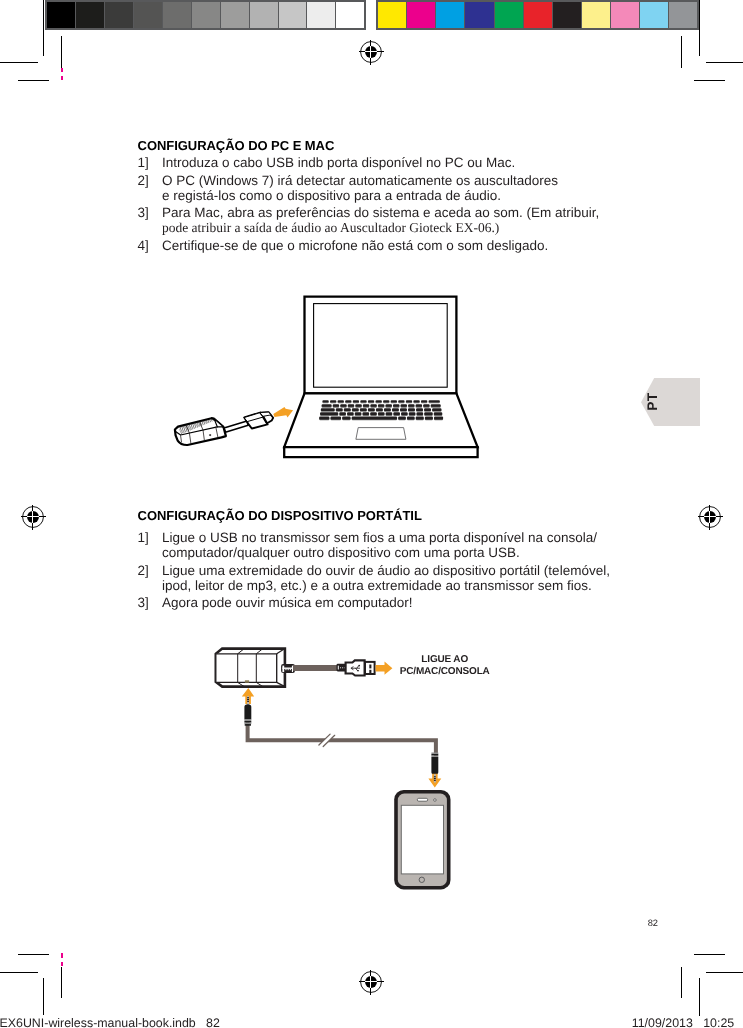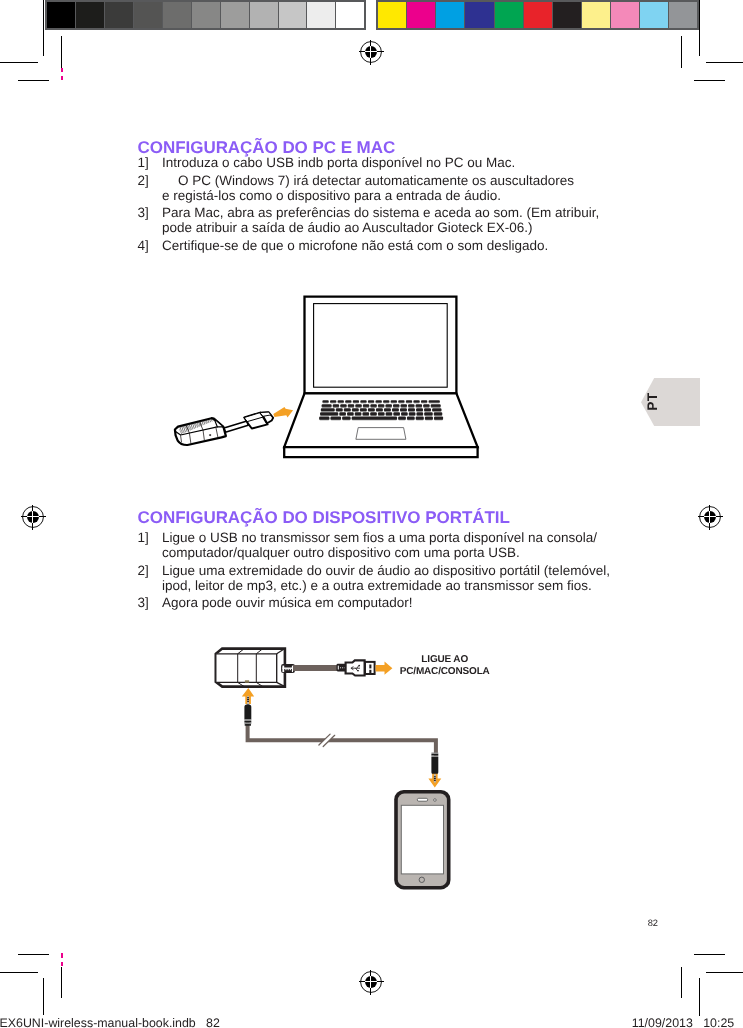--- a/index.html
+++ b/index.html
@@ -12,21 +12,21 @@
   
   .colorbar{position:absolute;top:0;height:30px;
             box-sizing:border-box;border:2.6px solid #58595b;
             display:flex;background:#58595b;}
   #colorbar-gray{left:44.9px;width:321.5px;}
   #colorbar-colour{left:376.0px;width:323.3px;}
   .colorbar .sw{flex:1 1 0;height:100%;border-right:1.3px solid #58595b;box-sizing:border-box;}
   .colorbar .sw:last-child{border-right:0;}
 
   
-  .sec-h{position:absolute;left:137.6px;font-size:17px;font-weight:bold;color:#8b5cf6;
+  .sec-h{position:absolute;left:137.6px;font-size:13px;font-weight:bold;color:#000000;
          white-space:nowrap;letter-spacing:-0.05px;}
   .step-num{position:absolute;left:137.6px;font-size:13.5px;color:#231f20;}
   .step-line{position:absolute;left:161.9px;font-size:13.5px;color:#231f20;
              white-space:nowrap;letter-spacing:0px;}
 
   
   #pttab{left:641px;top:378px;width:59px;height:48px;}
   #pttab .shape{position:absolute;left:0;top:0;width:59px;height:48px;
       background:#dcd8d6;
       clip-path:polygon(13.2px 0, 59px 0, 59px 48px, 13.2px 48px, 0 24.2px);}
@@ -139,25 +139,25 @@
       <rect x="16" y="11" width="1" height="12" fill="#fff"></rect>
       <rect x="11" y="16" width="12" height="1" fill="#fff"></rect>
     </svg>
   </div>
 
 <div id="content">
     <div class="sec-h" style="top: 137.6px;">CONFIGURAÇÃO DO PC E MAC</div>
     <div class="step-num" style="top: 155.3px;">1]</div>
     <div class="step-line" style="top: 155.3px;">Introduza o cabo USB indb porta disponível no PC ou Mac.</div>
     <div class="step-num" style="top: 172.75px;">2]</div>
-    <div class="step-line" style="top: 172.75px; margin-left: 16px;">O PC (Windows 7) irá detectar automaticamente os auscultadores</div>
+    <div class="step-line" style="top: 172.75px;">O PC (Windows 7) irá detectar automaticamente os auscultadores</div>
     <div class="step-line" style="top: 187.85px; text-align: right;">e registá-los como o dispositivo para a entrada de áudio.</div>
     <div class="step-num" style="top: 205.3px;">3]</div>
     <div class="step-line" style="top: 205.3px;">Para Mac, abra as preferências do sistema e aceda ao som. (Em atribuir,</div>
-    <div class="step-line" style="top: 220.4px;">pode atribuir a saída de áudio ao Auscultador Gioteck EX-06.)</div>
+    <div class="step-line" style="top: 220.4px; font-family: Liberation Serif, serif;">pode atribuir a saída de áudio ao Auscultador Gioteck EX-06.)</div>
     <div class="step-num" style="top: 237.85px;">4]</div>
     <div class="step-line" style="top: 237.85px;">Certifique-se de que o microfone não está com o som desligado.</div>
     <div class="sec-h" style="top: 508px;">CONFIGURAÇÃO DO DISPOSITIVO PORTÁTIL</div>
     <div class="step-num" style="top: 530.1px;">1]</div>
     <div class="step-line" style="top: 530.1px;">Ligue o USB no transmissor sem fios a uma porta disponível na consola/</div>
     <div class="step-line" style="top: 545.2px;">computador/qualquer outro dispositivo com uma porta USB.</div>
     <div class="step-num" style="top: 562.65px;">2]</div>
     <div class="step-line" style="top: 562.65px;">Ligue uma extremidade do ouvir de áudio ao dispositivo portátil (telemóvel,</div>
     <div class="step-line" style="top: 577.75px;">ipod, leitor de mp3, etc.) e a outra extremidade ao transmissor sem fios.</div>
     <div class="step-num" style="top: 595.2px;">3]</div>

